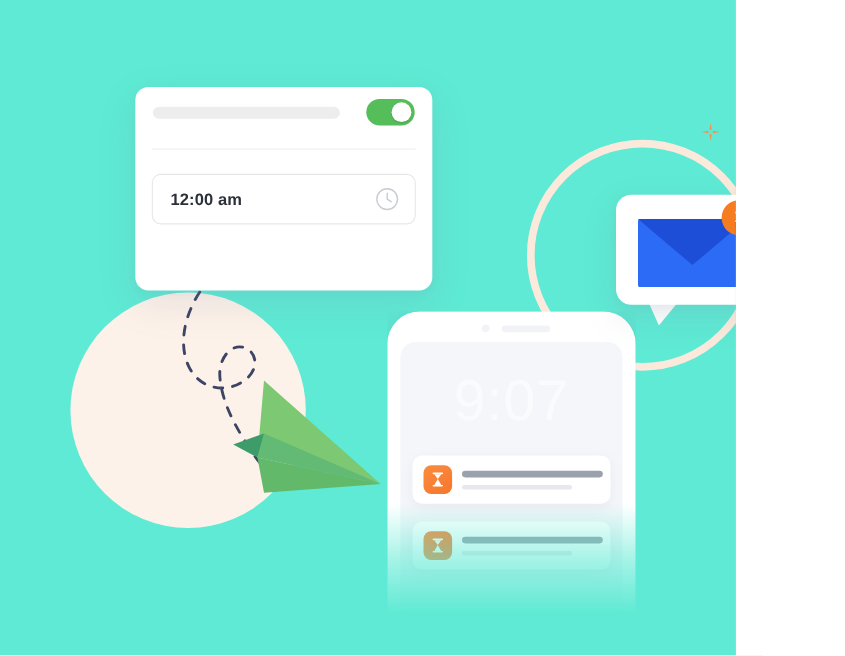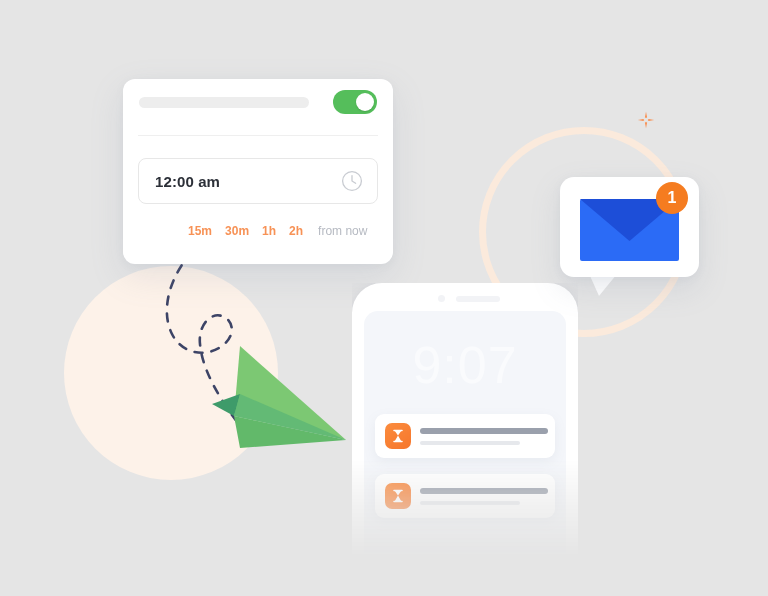--- a/index.html
+++ b/index.html
@@ -8,23 +8,23 @@
     padding: 0;
     background: #ffffff;
   }
   body {
     font-family: "Liberation Sans", sans-serif;
     -webkit-font-smoothing: antialiased;
   }
 
   #stage {
     position: relative;
-    width: 768px;
+    width: 669px;
     height: 596px;
-    background: #e5e5e5;
+    background: #5eead4;
     overflow: hidden;
   }
 
   
   .cream-circle {
     position: absolute;
     left: 64px;
     top: 266px;
     width: 214px;
     height: 214px;
@@ -355,27 +355,20 @@
     <div class="time-field">
       <span class="time-value">12:00 am</span>
       <span class="clock-icon">
         <svg viewBox="0 0 22 22" width="22" height="22">
           <circle cx="11" cy="11" r="9.4" fill="none" stroke="#C9CCD2" stroke-width="1.3"></circle>
           <path d="M11 5.6 V11 L14.6 13.3" fill="none" stroke="#C9CCD2" stroke-width="1.3" stroke-linecap="round" stroke-linejoin="round"></path>
         </svg>
       </span>
     </div>
 
-    <div class="quick-row">
-      <span class="quick-chip">15m</span>
-      <span class="quick-chip">30m</span>
-      <span class="quick-chip">1h</span>
-      <span class="quick-chip">2h</span>
-      <span class="quick-suffix">from now</span>
-    </div>
   </div>
 
   <div class="phone-wrap">
     <div class="phone-body">
       <div class="phone-cam"></div>
       <div class="phone-speaker"></div>
 
       <div class="phone-screen">
         <div class="phone-clock">9:07</div>
 

